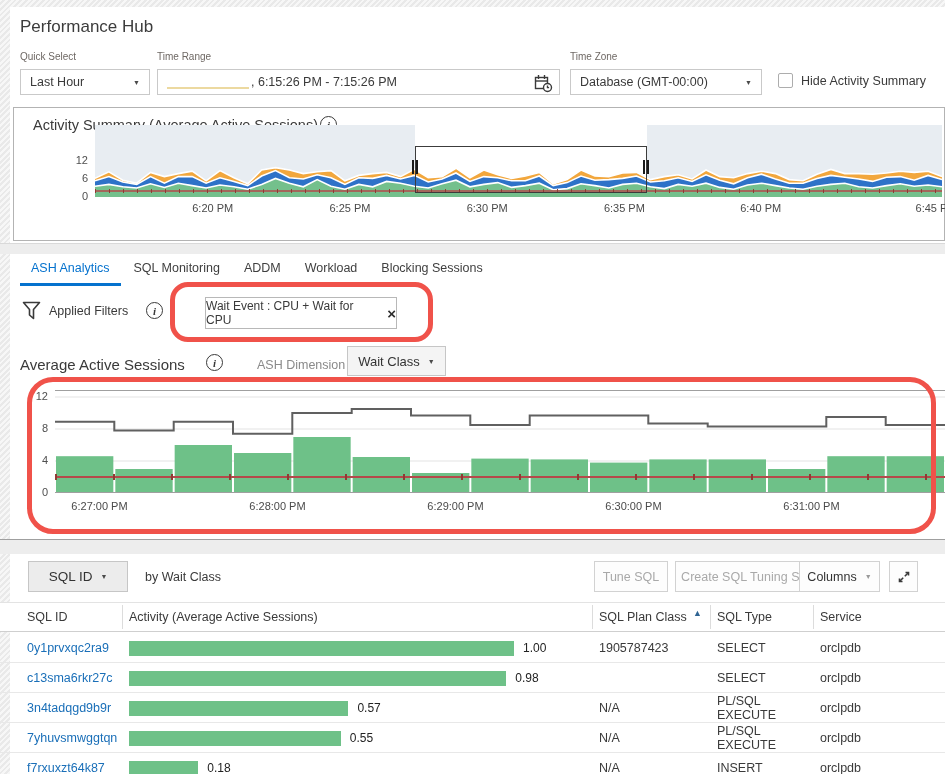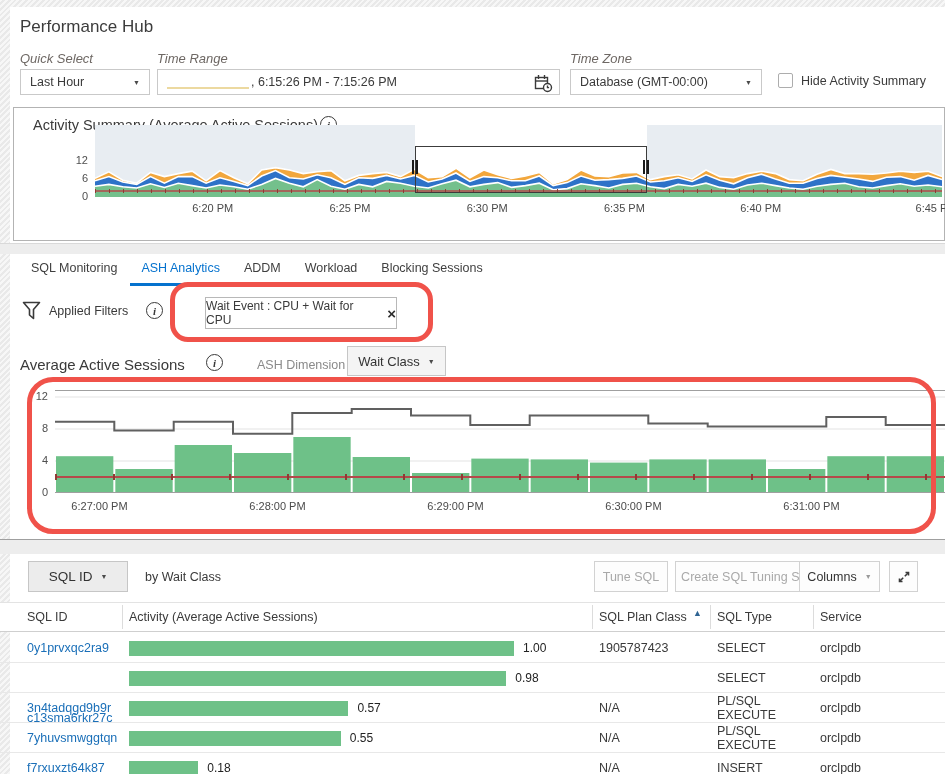--- a/index.html
+++ b/index.html
@@ -5,21 +5,21 @@
   * { margin:0; padding:0; box-sizing:border-box; }
   html,body { width:945px; height:774px; overflow:hidden; background:#fff;
     font-family:"Liberation Sans", sans-serif; color:#3a3a3a; }
   .abs { position:absolute; }
   
   .stripe { background:repeating-linear-gradient(135deg,#f7f7f7 0 2px,#e9e9e9 2px 4px); }
   #stripe-left { left:0; top:0; width:10px; height:774px; }
   #stripe-top { left:0; top:0; width:945px; height:7px; }
 
   .page-title { left:20px; top:17px; font-size:17px; color:#3c3c3c; }
-  .ctl-label { font-size:13px; color:#6e6864;font-style:italic; }
+  .ctl-label { font-size:10px; color:#6e6864; }
   .field { background:#fff; border:1px solid #c9c9c9; font-size:12.5px;
     display:flex; align-items:center; padding:0 9px; height:26px; }
   .caret { font-size:7px; color:#4a4a4a; margin-left:auto; }
   .redacted { display:inline-block; width:82px; height:14px; border-bottom:2px solid #ecd9a0; margin-right:2px; }
 
   
   #activity-panel { left:13px; top:107px; width:932px; height:134px; border:1px solid #b3b3b3; background:#fff; }
   .panel-title { font-size:14.5px; color:#3a3a3a; }
   .info-icon { display:inline-flex; width:17px; height:17px; border:1.5px solid #3a3a3a; border-radius:50%;
     align-items:center; justify-content:center; font:italic bold 11px "Liberation Serif",serif; color:#3a3a3a; }
@@ -145,22 +145,22 @@
     <div class="xtick" style="left: 117.733px; top: 0px;">6:20 PM</div>
     <div class="xtick" style="left: 254.947px; top: 0px;">6:25 PM</div>
     <div class="xtick" style="left: 392.161px; top: 0px;">6:30 PM</div>
     <div class="xtick" style="left: 529.375px; top: 0px;">6:35 PM</div>
     <div class="xtick" style="left: 665.742px; top: 0px;">6:40 PM</div>
     <div class="xtick" style="left: 825px; top: 0px; padding-left: 32px;">6:45 PM</div>
   </div>
 
 <div class="abs band" id="band1"></div>
 <div class="abs" id="tabs">
+    <div class="tab active">ASH Analytics</div>
     <div class="tab">SQL Monitoring</div>
-    <div class="tab active">ASH Analytics</div>
     <div class="tab">ADDM</div>
     <div class="tab">Workload</div>
     <div class="tab">Blocking Sessions</div>
   </div>
 
 <span class="abs" style="left:22px; top:301px;">
   <svg width="19" height="20" viewBox="0 0 19 20" fill="none" stroke="#3a3a3a" stroke-width="1.6" stroke-linejoin="round">
     <path d="M1.5 1.5 H17.5 L11.5 8.5 V17.5 L7.5 14 V8.5 Z"></path>
   </svg>
 </span>
@@ -259,21 +259,21 @@
       <div class="tcell sql-link" style="left: 20px; width: 102px;">0y1prvxqc2ra9</div>
       <div class="tcell" style="left: 122px; width: 470px;">
         <div class="act-bar" style="width: 385px;"></div>
         <div class="act-val">1.00</div>
       </div>
       <div class="tcell" style="left: 592px; width: 118px;">1905787423</div>
       <div class="tcell" style="left: 710px; width: 103px;">SELECT</div>
       <div class="tcell" style="left: 813px; width: 132px;">orclpdb</div>
     </div>
     <div class="trow" style="top: 663px;">
-      <div class="tcell sql-link" style="left: 20px; width: 102px; margin-top: 40px;">c13sma6rkr27c</div>
+      <div class="tcell sql-link" style="left: 20px; width: 102px;">c13sma6rkr27c</div>
       <div class="tcell" style="left: 122px; width: 470px;">
         <div class="act-bar" style="width: 377.3px;"></div>
         <div class="act-val">0.98</div>
       </div>
       <div class="tcell" style="left: 710px; width: 103px;">SELECT</div>
       <div class="tcell" style="left: 813px; width: 132px;">orclpdb</div>
     </div>
     <div class="trow" style="top: 693px;">
       <div class="tcell sql-link" style="left: 20px; width: 102px;">3n4tadqgd9b9r</div>
       <div class="tcell" style="left: 122px; width: 470px;">

